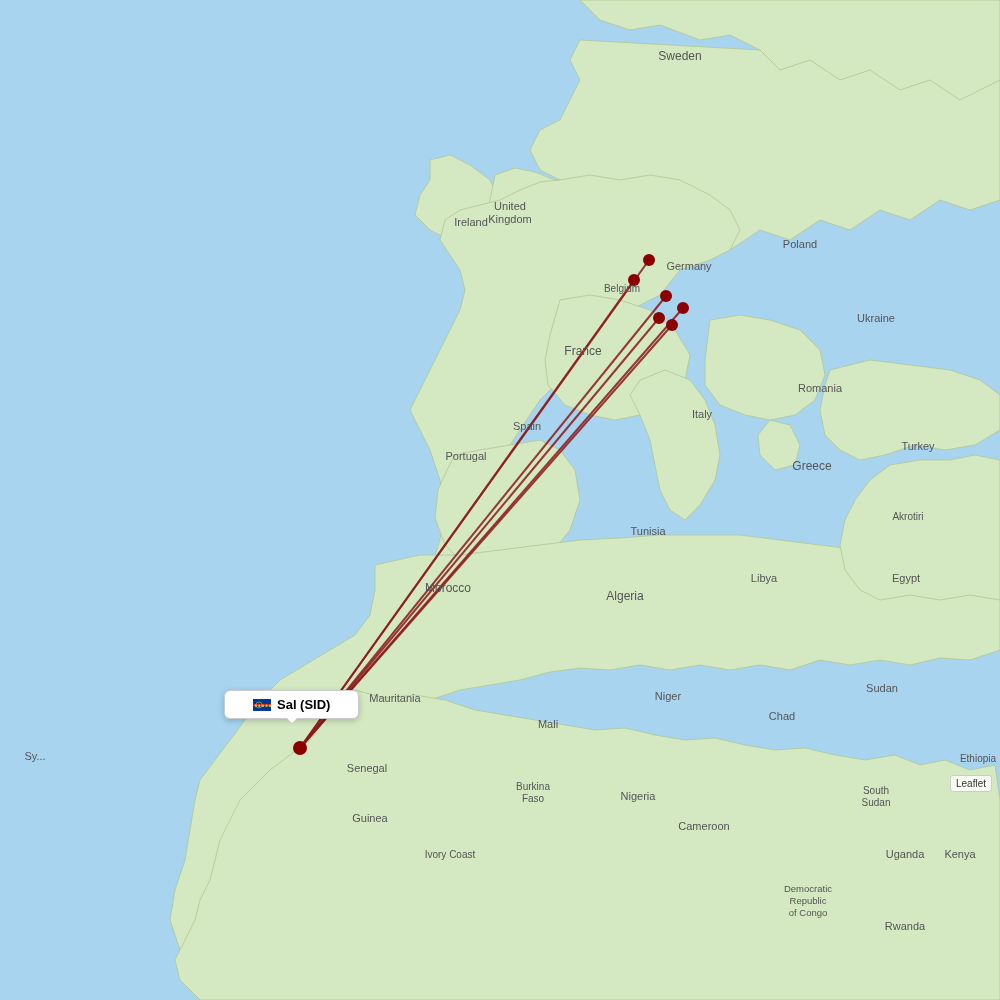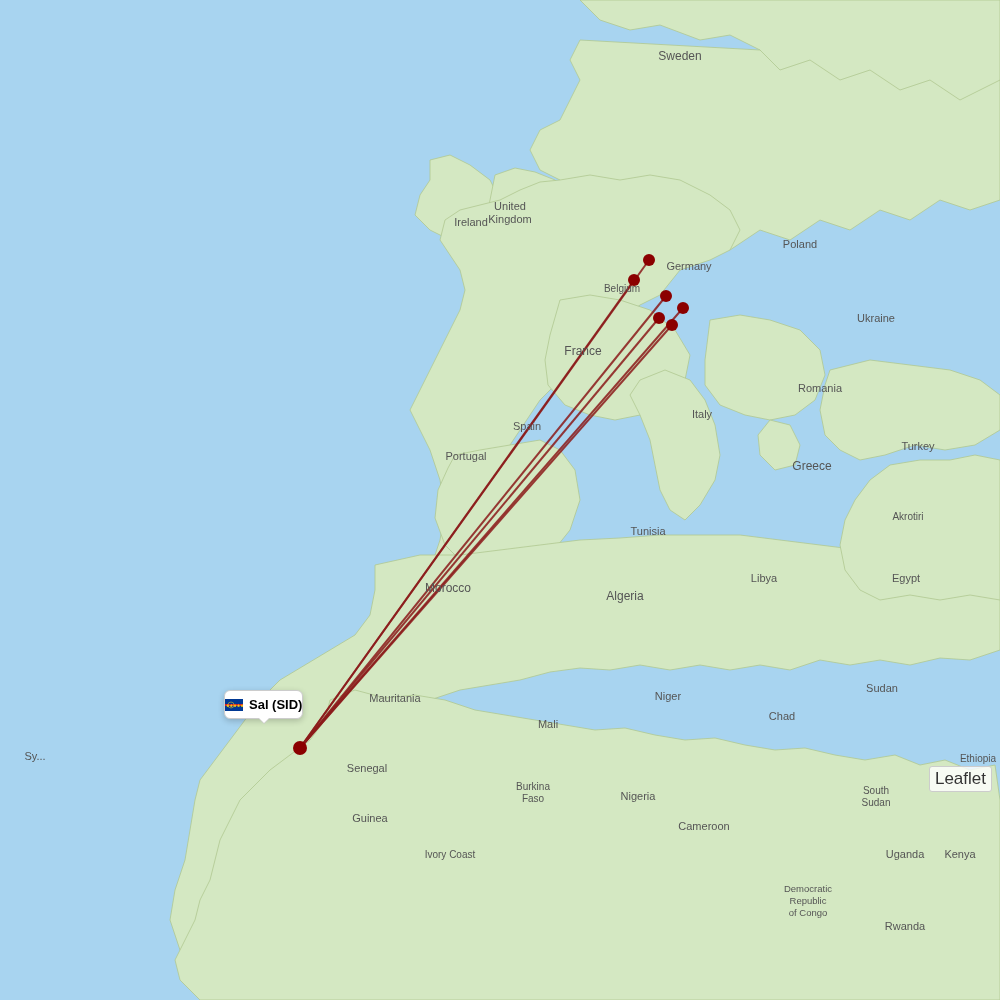--- a/index.html
+++ b/index.html
@@ -14,21 +14,21 @@
       position: absolute;
       top: 0; left: 0;
       width: 1000px;
       height: 1000px;
     }
     .tooltip {
       position: absolute;
       background: white;
       border: 1px solid #ccc;
       border-radius: 6px;
-      padding: 6px 0;
+      padding: 6px 28px;
       font-size: 13px;
       font-weight: bold;
       display: flex;
       align-items: center;
       gap: 6px;
       white-space: nowrap;
       box-shadow: 0 2px 6px rgba(0,0,0,0.2);
     }
     .tooltip::after {
       content: '';
@@ -53,21 +53,21 @@
       height: 12px;
       display: inline-block;
     }
     .leaflet-badge {
       position: absolute;
       bottom: 8px;
       right: 8px;
       background: rgba(255,255,255,0.8);
       border: 1px solid #ccc;
       border-radius: 3px;
-      font-size: 17px;
+      font-size: 10px;
       padding: 2px 5px;
       color: #333;
     }
   </style>
 </head>
 <body>
 
 <div id="map-container">
   <svg id="map-svg" viewBox="0 0 1000 1000">
 

